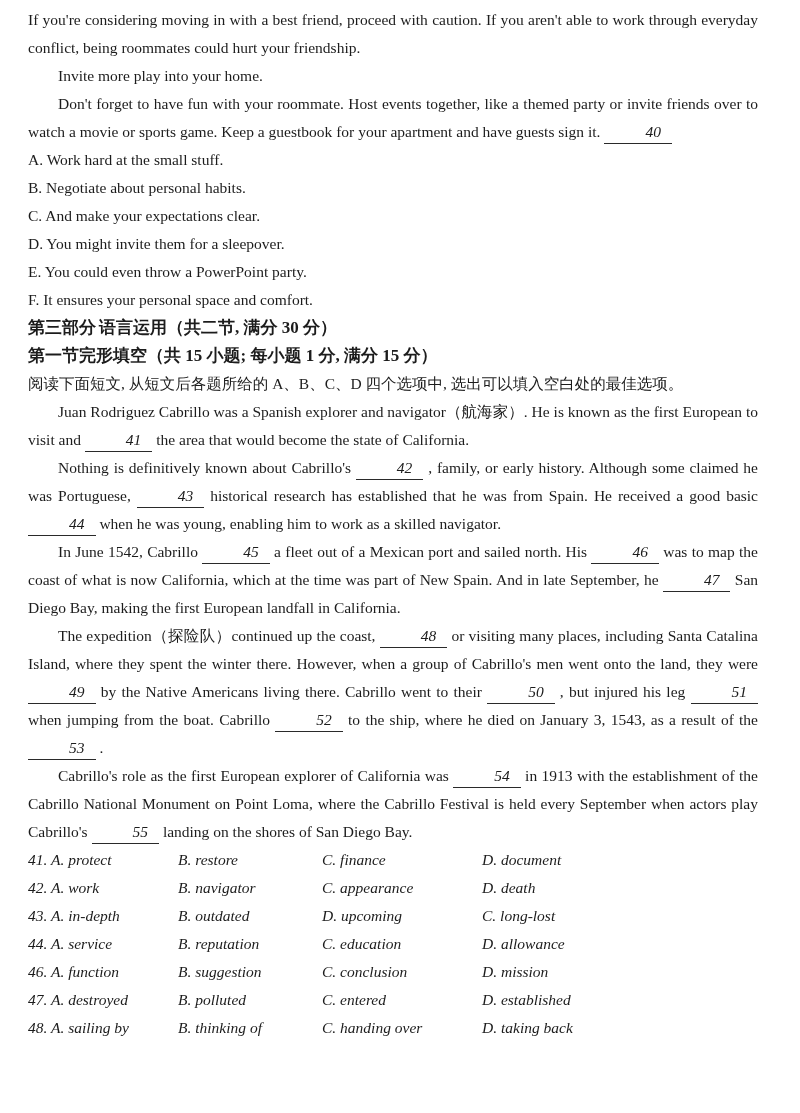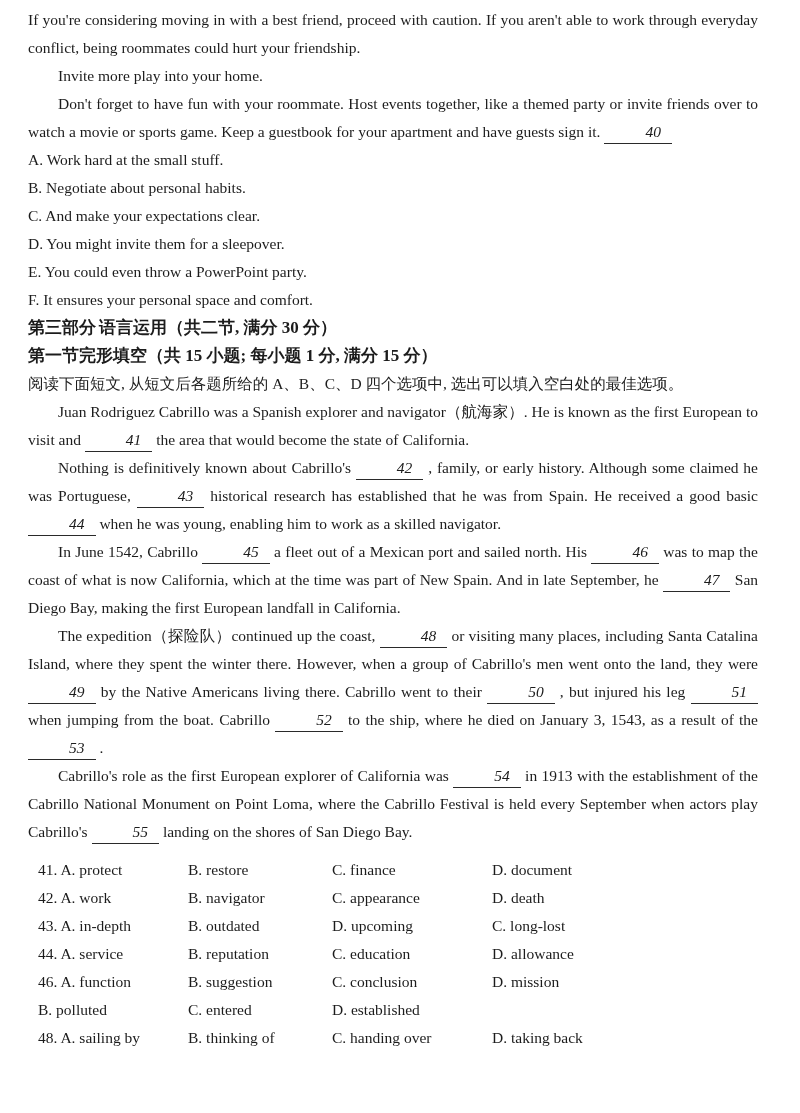--- a/index.html
+++ b/index.html
@@ -38,21 +38,22 @@
   .blank {
     display: inline-block;
     min-width: 22px;
     padding: 0 11px;
     text-align: right;
     border-bottom: 1.5px solid #2a2a2a;
     line-height: 22px;
     font-style: italic;
   }
   .opt-table {
-    margin: 10px;
+    margin: 0;
+    font-style: italic;
   }
   .opt-row {
     display: grid;
     grid-template-columns: 150px 144px 160px 1fr;
     line-height: 28px;
   }
   .cell {
     white-space: nowrap;
     overflow: visible;
   }
@@ -121,20 +122,21 @@
 
 
     <div class="opt-row">
       <span class="cell"><span>46.</span> <span>A. function</span></span>
       <span class="cell">B. suggestion</span>
       <span class="cell">C. conclusion</span>
       <span class="cell">D. mission</span>
     </div>
 
     <div class="opt-row">
+      <span class="cell"><span>47.</span> <span>A. destroyed</span></span>
       <span class="cell">B. polluted</span>
       <span class="cell">C. entered</span>
       <span class="cell">D. established</span>
     </div>
 
     <div class="opt-row">
       <span class="cell"><span>48.</span> <span>A. sailing by</span></span>
       <span class="cell">B. thinking of</span>
       <span class="cell">C. handing over</span>
       <span class="cell">D. taking back</span>

